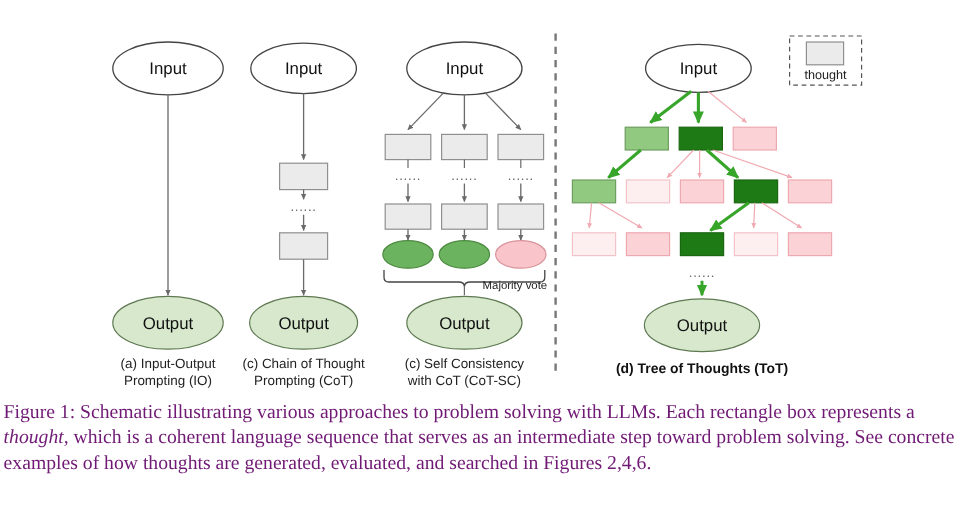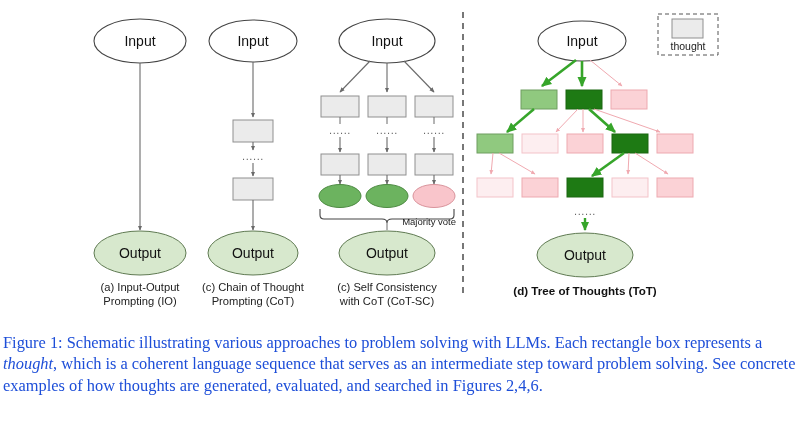--- a/index.html
+++ b/index.html
@@ -1,33 +1,33 @@
 <!DOCTYPE html>
 <html><head>
 <meta charset="utf-8">
 <style>
   html,body{margin:0;padding:0;background:#ffffff;}
   body{width:800px;height:427px;overflow:hidden;
        font-family:"Liberation Sans",sans-serif;color:#111;}
   #root{position:relative;width:800px;height:427px;}
 
-  .fig{position:absolute;left:0;top:0;width:645px;height:320px;}
+  .fig{position:absolute;left:0;top:16px;width:645px;height:320px;}
   svg.canvas{position:absolute;left:0;top:0;width:800px;height:320px;}
 
   .nodelabel{font-family:"Liberation Sans",sans-serif;font-size:13px;fill:#111;}
   .ell-label{font-size:14px;}
   .panel-cap{font-family:"Liberation Sans",sans-serif;font-size:11.2px;fill:#222;}
   .panel-cap-b{font-family:"Liberation Sans",sans-serif;font-size:11.6px;fill:#111;font-weight:bold;}
   .tiny{font-family:"Liberation Sans",sans-serif;font-size:9.5px;fill:#222;}
   .legend-lab{font-family:"Liberation Sans",sans-serif;font-size:10.5px;fill:#222;}
   .dots{font-family:"Liberation Sans",sans-serif;font-size:11px;fill:#666;letter-spacing:0.6px;}
 
   .caption{position:absolute;left:3px;top:332px;width:794px;
            font-family:"Liberation Serif",serif;font-size:16.4px;line-height:1.31;
-           color:#1d4ed8;text-align:left;}
+           color:#701a75;text-align:left;}
   .caption i{font-style:italic;}
 </style>
 </head>
 <body>
 
 <div id="root">
 
   <div class="fig">
   <svg class="canvas" viewBox="0 0 800 320">
     <defs>

